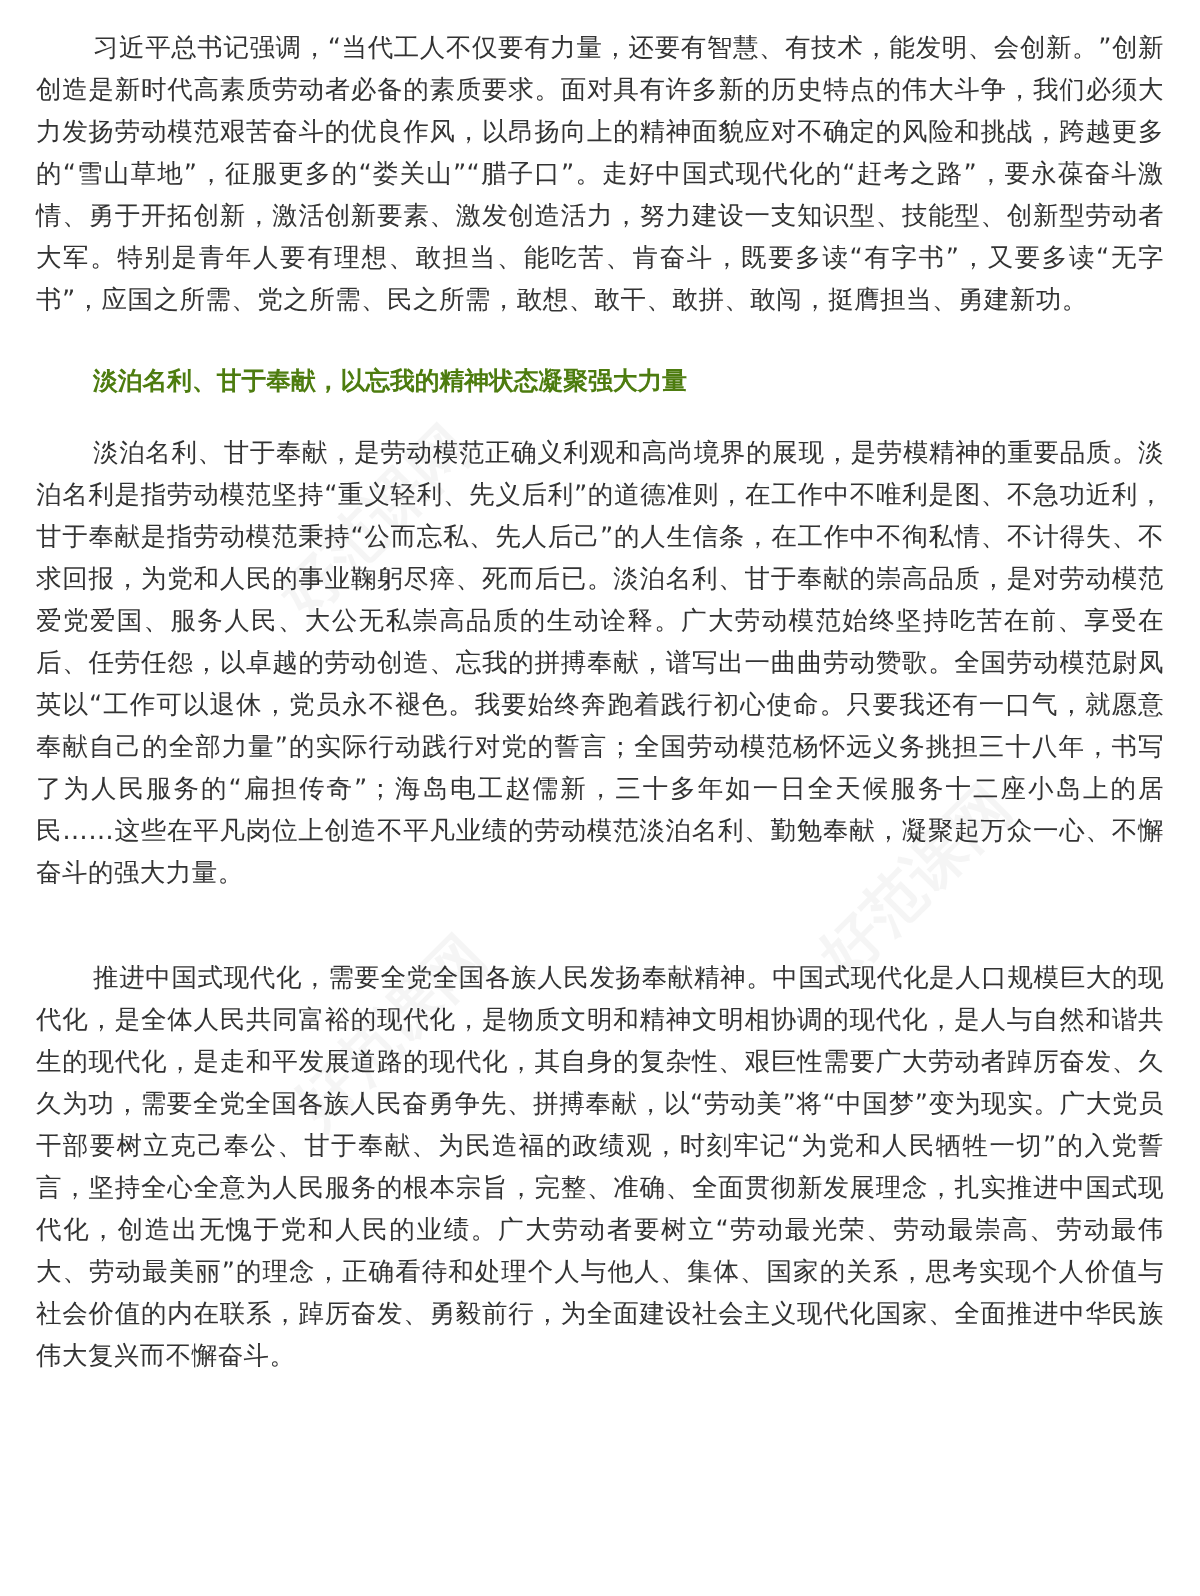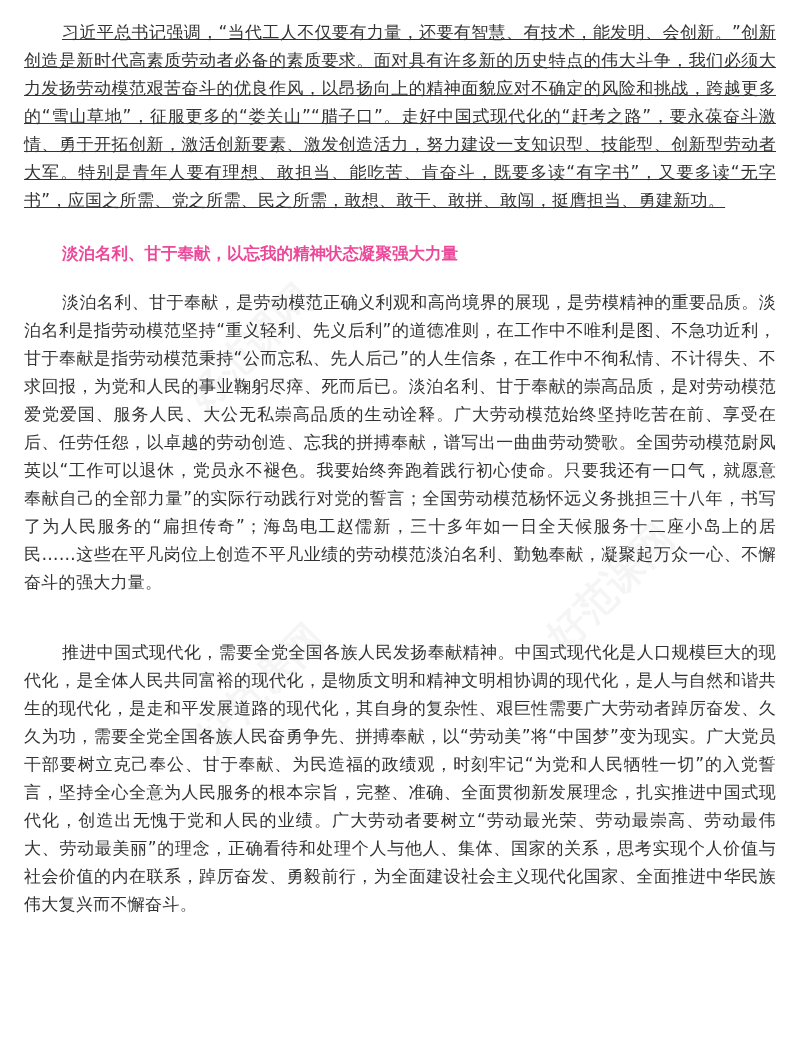--- a/index.html
+++ b/index.html
@@ -1,23 +1,23 @@
 <!DOCTYPE html>
 <html><head>
 <meta charset="utf-8">
 <style>
   html, body { margin: 0; padding: 0; background: #ffffff; }
   body { width: 800px; height: 1064px; overflow: hidden; position: relative;
          font-family: "DejaVu Sans", "Liberation Sans", sans-serif; color: #333333; }
   .page { position: absolute; left: 24px; top: 18px; width: 752px; }
   .para { font-size: 17px; line-height: 28px; text-align: justify; text-indent: 38px;
           margin: 0; letter-spacing: 0.3px; }
-  .p1 { margin-bottom: 26px; text-decoration: underline; }
+  .p1 { margin-bottom: 26px; }
   .heading { font-size: 16.5px; font-weight: bold; line-height: 28px; text-indent: 38px;
-             margin: 0 0 20px 0; color: #ec4899; }
+             margin: 0 0 20px 0; color: #4d7c0f; }
   .p2 { margin-bottom: 42px; }
   .watermark { position: absolute; font-size: 40px; color: rgba(0,0,0,0.04);
                transform: rotate(-45deg); white-space: nowrap; pointer-events: none; font-weight: bold; }
 </style>
 </head>
 <body>
 
 <div class="page">
   <p class="para p1">习近平总书记强调，“当代工人不仅要有力量，还要有智慧、有技术，能发明、会创新。”创新创造是新时代高素质劳动者必备的素质要求。面对具有许多新的历史特点的伟大斗争，我们必须大力发扬劳动模范艰苦奋斗的优良作风，以昂扬向上的精神面貌应对不确定的风险和挑战，跨越更多的“雪山草地”，征服更多的“娄关山”“腊子口”。走好中国式现代化的“赶考之路”，要永葆奋斗激情、勇于开拓创新，激活创新要素、激发创造活力，努力建设一支知识型、技能型、创新型劳动者大军。特别是青年人要有理想、敢担当、能吃苦、肯奋斗，既要多读“有字书”，又要多读“无字书”，应国之所需、党之所需、民之所需，敢想、敢干、敢拼、敢闯，挺膺担当、勇建新功。</p>
   <h3 class="heading">淡泊名利、甘于奉献，以忘我的精神状态凝聚强大力量</h3>

